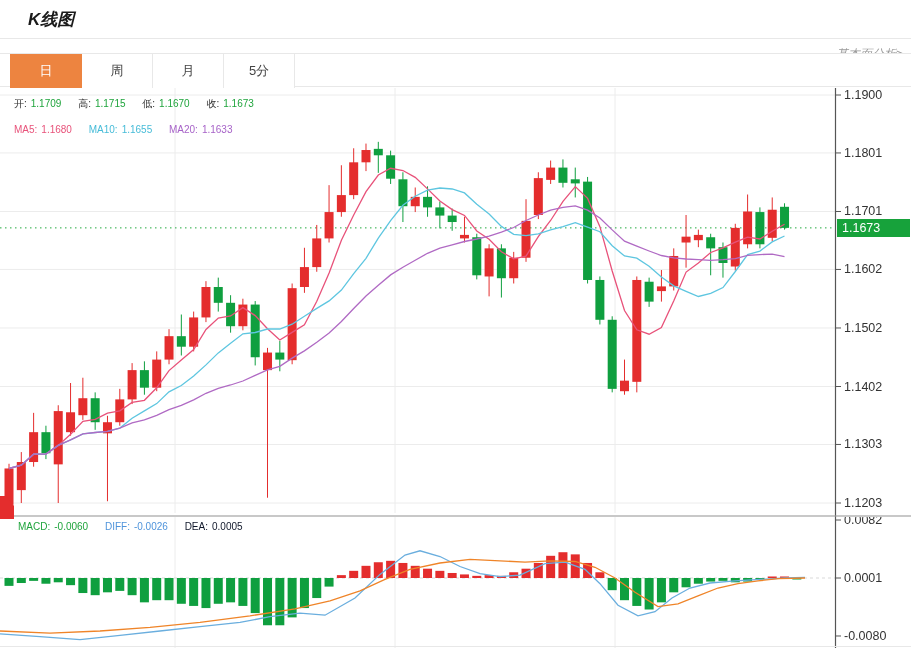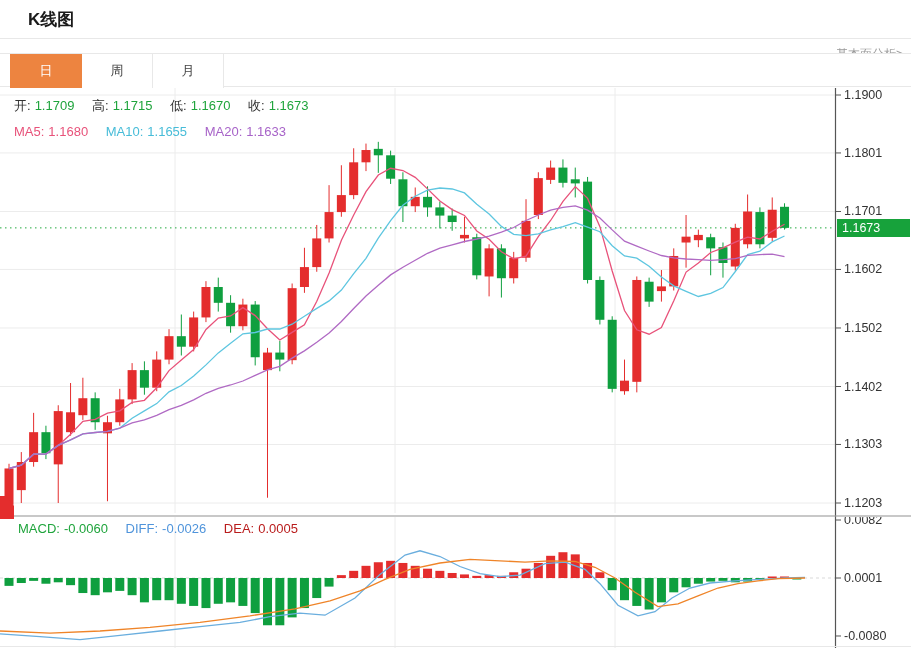--- a/index.html
+++ b/index.html
@@ -1,36 +1,36 @@
 <!DOCTYPE html>
 <html><head>
 <meta charset="utf-8">
 <style>
   html,body{margin:0;padding:0;background:#fff;}
   .page{position:relative;width:911px;height:648px;background:#fff;overflow:hidden;
         font-family:"Liberation Sans","DejaVu Sans",sans-serif;}
-  .header{position:absolute;left:0;top:0;width:911px;height:38px;border-bottom:1px solid #e8e8e8;}
+  .header{position:absolute;left:0;top:0;width:911px;height:38px;border-bottom:1px solid #e8e8e8;font-style:italic;}
   .page-title{position:absolute;left:28px;top:8px;margin:0;font-size:17px;font-weight:bold;color:#1a1a1a;}
   .fund-link{position:absolute;right:8px;top:10px;font-size:12px;color:#999;text-decoration:none;cursor:pointer;margin-top:36px;}
   .tabbar{position:absolute;left:0;top:53px;width:911px;height:34px;border-top:1px solid #e8e8e8;
           border-bottom:1px solid #e8e8e8;display:flex;padding-left:10px;box-sizing:border-box;background:#fff;}
   .tab{width:70px;height:34px;line-height:34px;text-align:center;font-size:13px;color:#444;
        border-right:1px solid #e8e8e8;cursor:pointer;background:#fff;}
   .tab:first-child{border-left:1px solid #e8e8e8;}
   .tab.active{background:#ed8440;color:#fff;border-color:#ed8440;}
-  .overlay-row{position:absolute;font-size:13px;white-space:nowrap;z-index:5;}
+  .overlay-row{position:absolute;font-size:10px;white-space:nowrap;z-index:5;}
   .overlay-row span{margin-right:4px;}
   .overlay-row .gap{margin-right:14px;}
   .lbl{color:#333;}
   .v-green{color:#1fa43c;}
   .v-pink{color:#e8527a;}
   .v-cyan{color:#47bcd8;}
   .v-purple{color:#a763c8;}
   .v-blue{color:#4f94db;text-align:center;}
-  .v-orange{color:#b91c1c;}
+  .v-orange{color:#0f172a;}
   #main-svg{position:absolute;left:0;top:88px;}
   #macd-svg{position:absolute;left:0;top:517px;}
   .macd-divider{position:absolute;left:0;top:515px;width:911px;height:0;border-top:2px solid #9a9a9a;opacity:.55;}
   .price-badge{position:absolute;left:837px;top:219px;width:68px;height:18px;line-height:18px;
                background:#17a23b;color:#fff;font-size:12.5px;padding-left:5px;z-index:6;}
   .corner-flag{position:absolute;left:0;top:496px;width:14px;height:23px;background:#e42d2d;z-index:6;
                clip-path:polygon(0 0,42% 0,100% 42%,100% 100%,0 100%);}
 </style>
 </head>
 <body>
@@ -39,20 +39,21 @@
 
   <div class="header">
     <h1 class="page-title">K线图</h1>
     <a class="fund-link">基本面分析&gt;</a>
   </div>
 
   <div class="tabbar" id="tabbar">
       <div class="tab active">日</div>
       <div class="tab">周</div>
       <div class="tab">月</div>
+      <div class="tab">5分</div>
     </div>
 
   <div class="overlay-row" style="left:14px;top:97px;">
     <span class="lbl">开:</span><span class="v-green gap">1.1709</span>
     <span class="lbl">高:</span><span class="v-green gap">1.1715</span>
     <span class="lbl">低:</span><span class="v-green gap">1.1670</span>
     <span class="lbl">收:</span><span class="v-green">1.1673</span>
   </div>
 
   <div class="overlay-row" style="left:14px;top:124px;">

